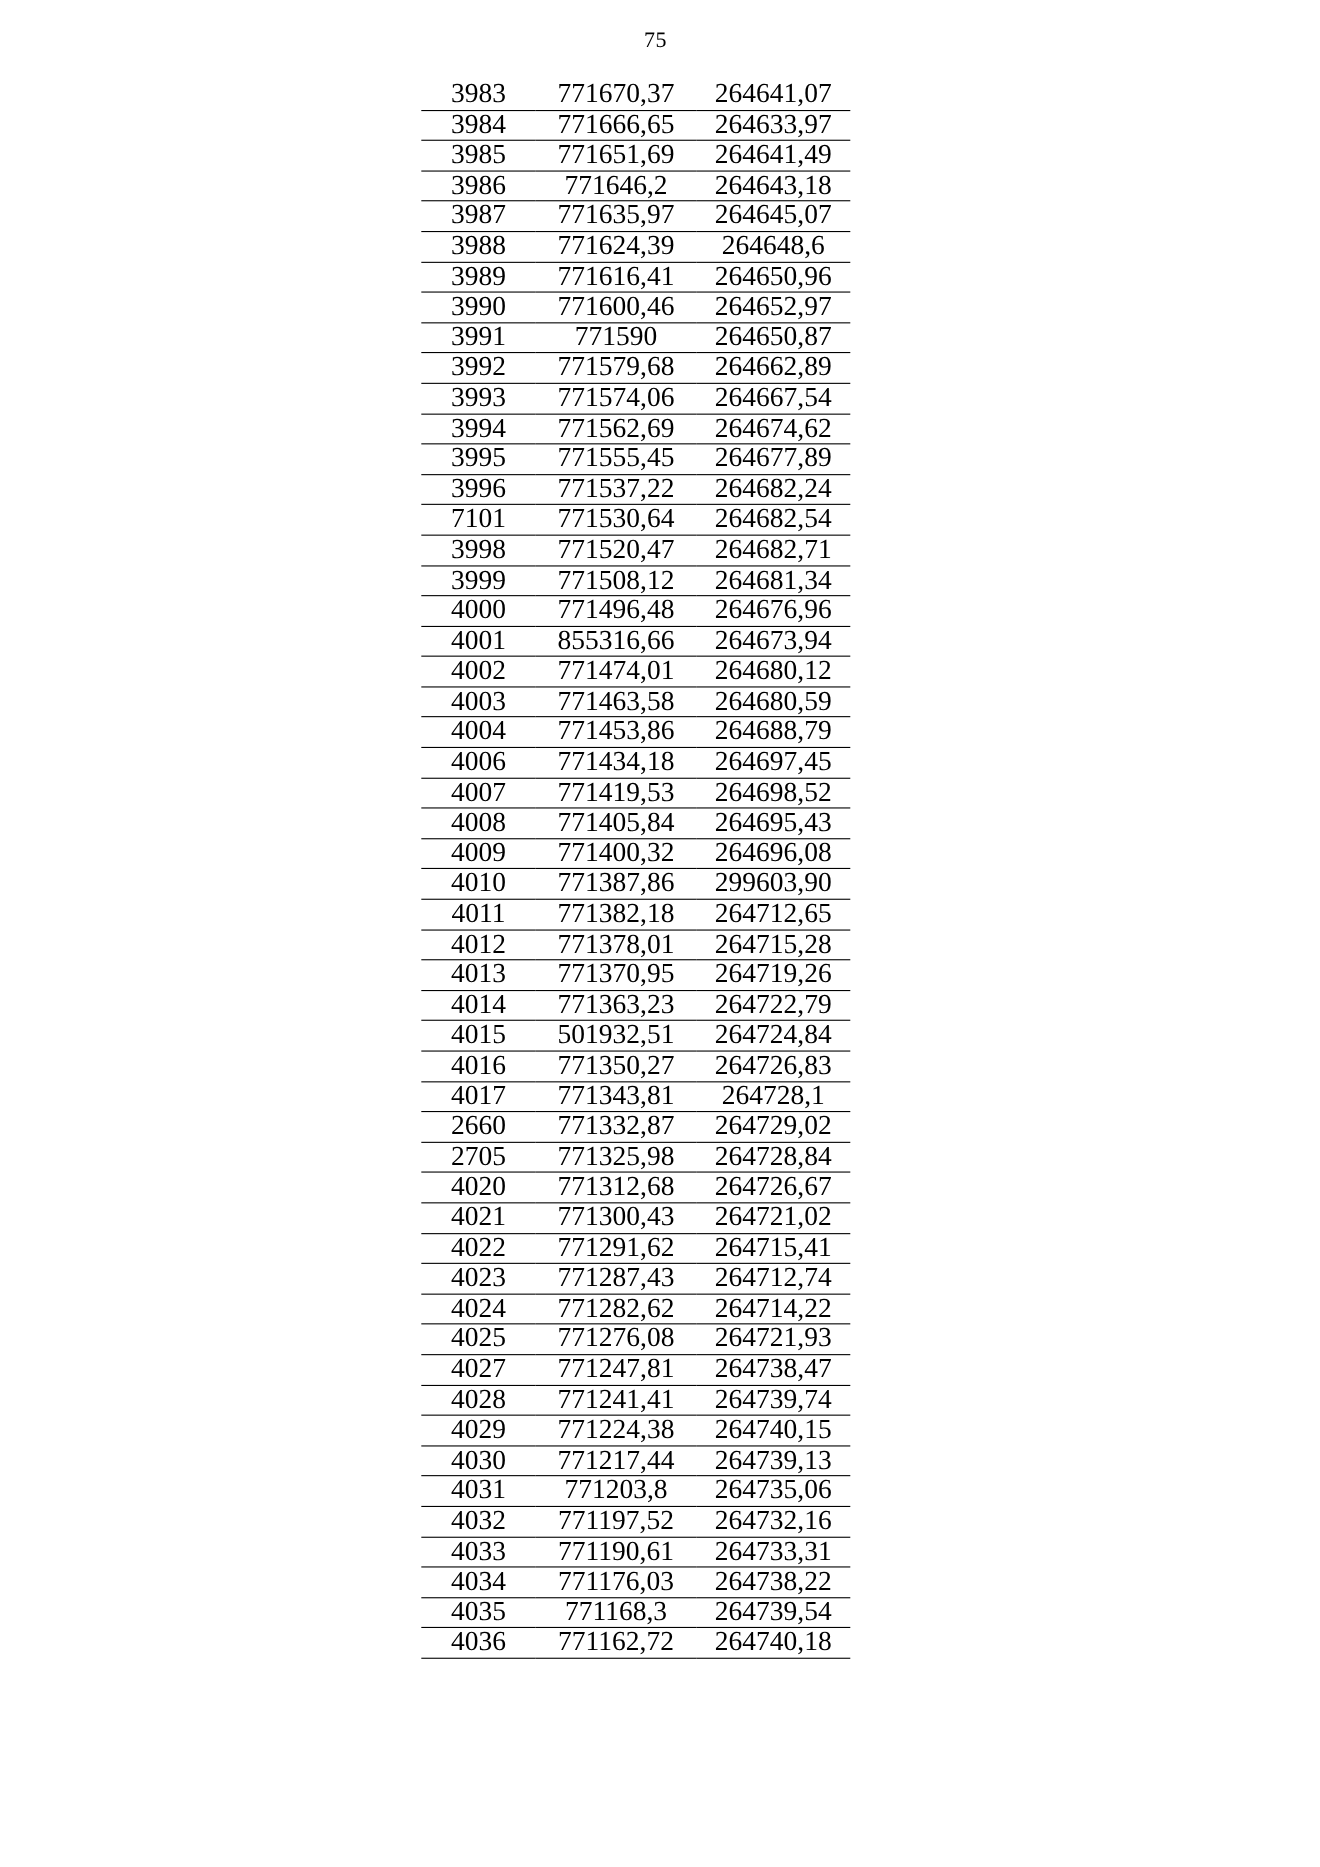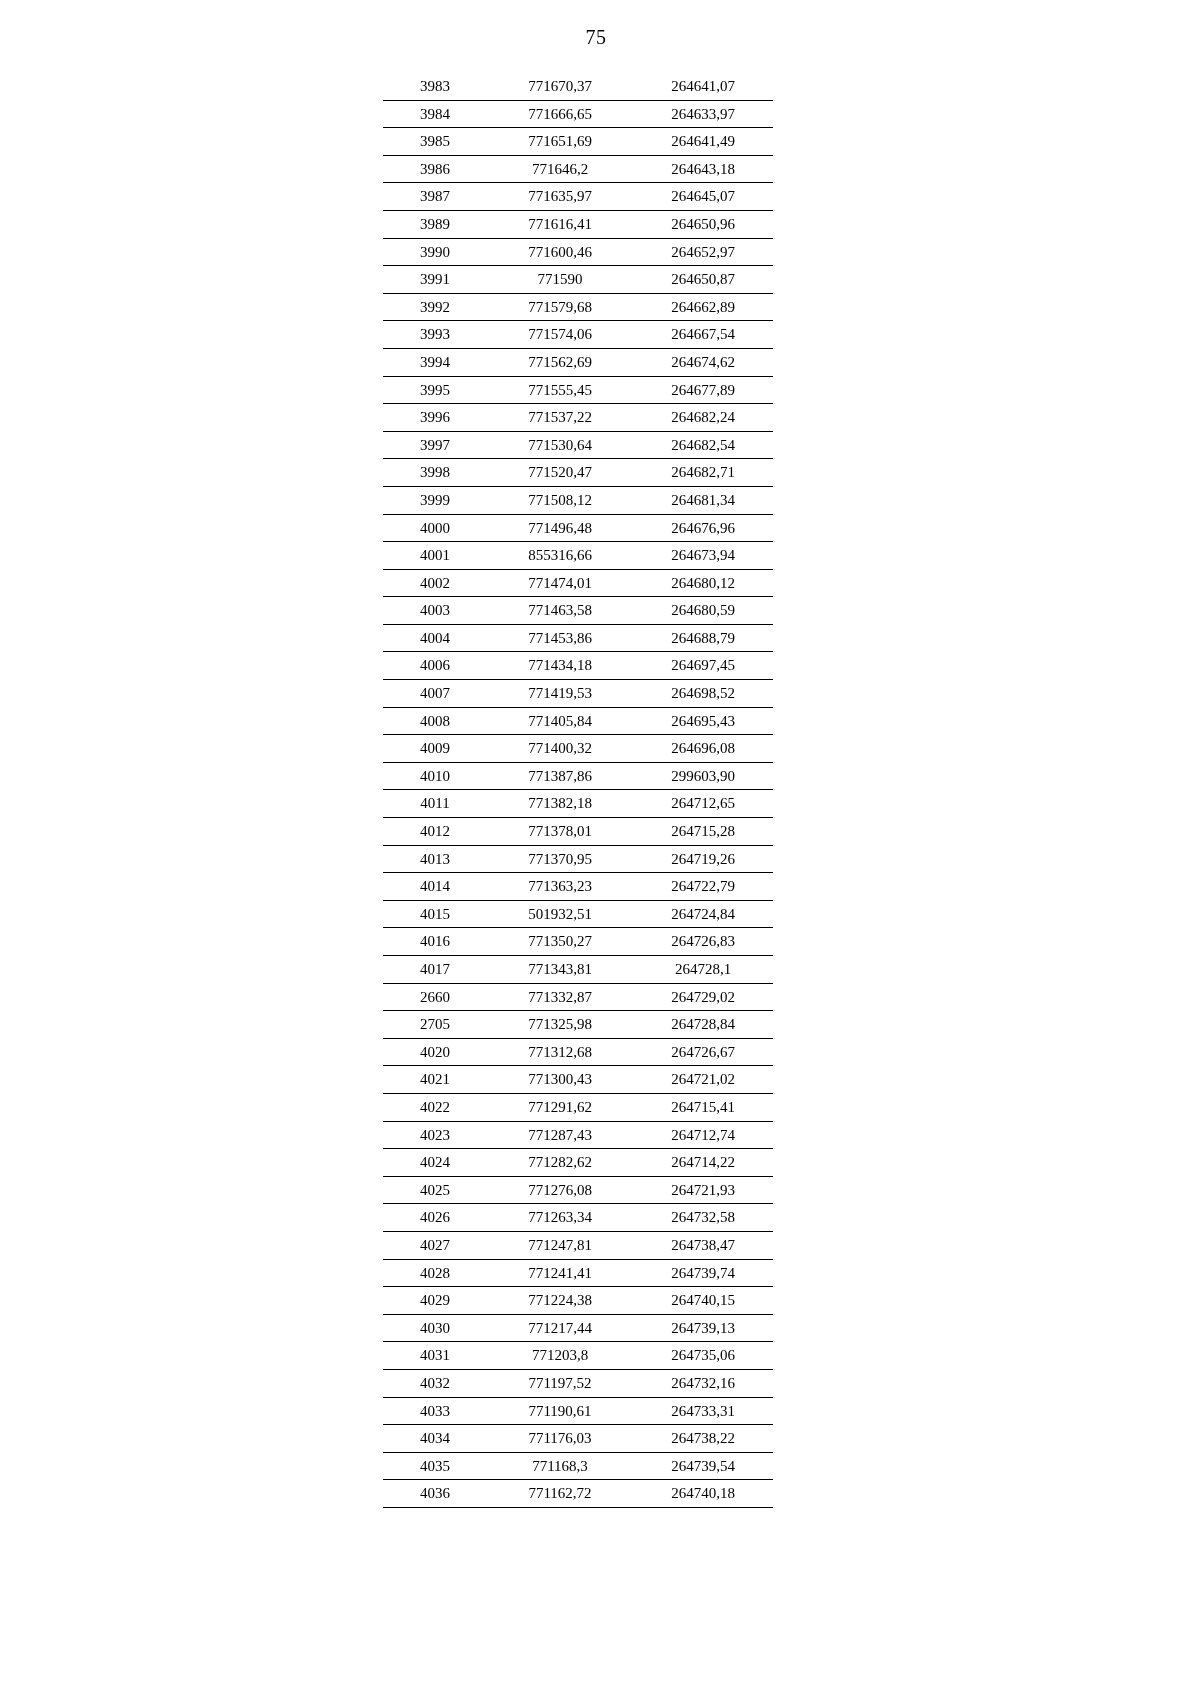--- a/index.html
+++ b/index.html
@@ -30,21 +30,21 @@
     letter-spacing: 0.5px;
   }
   .table-wrap {
     width: 390px;
     margin: 0 auto;
     margin-left: 383px;
   }
   table.coord-table {
     border-collapse: collapse;
     width: 390px;
-    font-size: 15px;
+    font-size: 25px;
     font-family: "Liberation Serif", serif;
   }
   table.coord-table tr {
     height: 26.6px;
   }
   table.coord-table td {
     border-top: 1px solid #000000;
     text-align: center;
     padding: 0;
     line-height: 26.6px;
@@ -87,20 +87,25 @@
             <td class="c-id">3986</td>
             <td class="c-x">771646,2</td>
             <td class="c-y">264643,18</td>
           </tr>
           <tr>
             <td class="c-id">3987</td>
             <td class="c-x">771635,97</td>
             <td class="c-y">264645,07</td>
           </tr>
           <tr>
+            <td class="c-id">3988</td>
+            <td class="c-x">771624,39</td>
+            <td class="c-y">264648,6</td>
+          </tr>
+          <tr>
             <td class="c-id">3989</td>
             <td class="c-x">771616,41</td>
             <td class="c-y">264650,96</td>
           </tr>
           <tr>
             <td class="c-id">3990</td>
             <td class="c-x">771600,46</td>
             <td class="c-y">264652,97</td>
           </tr>
           <tr>
@@ -127,21 +132,21 @@
             <td class="c-id">3995</td>
             <td class="c-x">771555,45</td>
             <td class="c-y">264677,89</td>
           </tr>
           <tr>
             <td class="c-id">3996</td>
             <td class="c-x">771537,22</td>
             <td class="c-y">264682,24</td>
           </tr>
           <tr>
-            <td class="c-id">3997</td>
+            <td class="c-id">7101</td>
             <td class="c-x">771530,64</td>
             <td class="c-y">264682,54</td>
           </tr>
           <tr>
             <td class="c-id">3998</td>
             <td class="c-x">771520,47</td>
             <td class="c-y">264682,71</td>
           </tr>
           <tr>
             <td class="c-id">3999</td>
@@ -265,25 +270,20 @@
           </tr>
           <tr>
             <td class="c-id">4024</td>
             <td class="c-x">771282,62</td>
             <td class="c-y">264714,22</td>
           </tr>
           <tr>
             <td class="c-id">4025</td>
             <td class="c-x">771276,08</td>
             <td class="c-y">264721,93</td>
-          </tr>
-          <tr>
-            <td class="c-id">4026</td>
-            <td class="c-x">771263,34</td>
-            <td class="c-y">264732,58</td>
           </tr>
           <tr>
             <td class="c-id">4027</td>
             <td class="c-x">771247,81</td>
             <td class="c-y">264738,47</td>
           </tr>
           <tr>
             <td class="c-id">4028</td>
             <td class="c-x">771241,41</td>
             <td class="c-y">264739,74</td>

